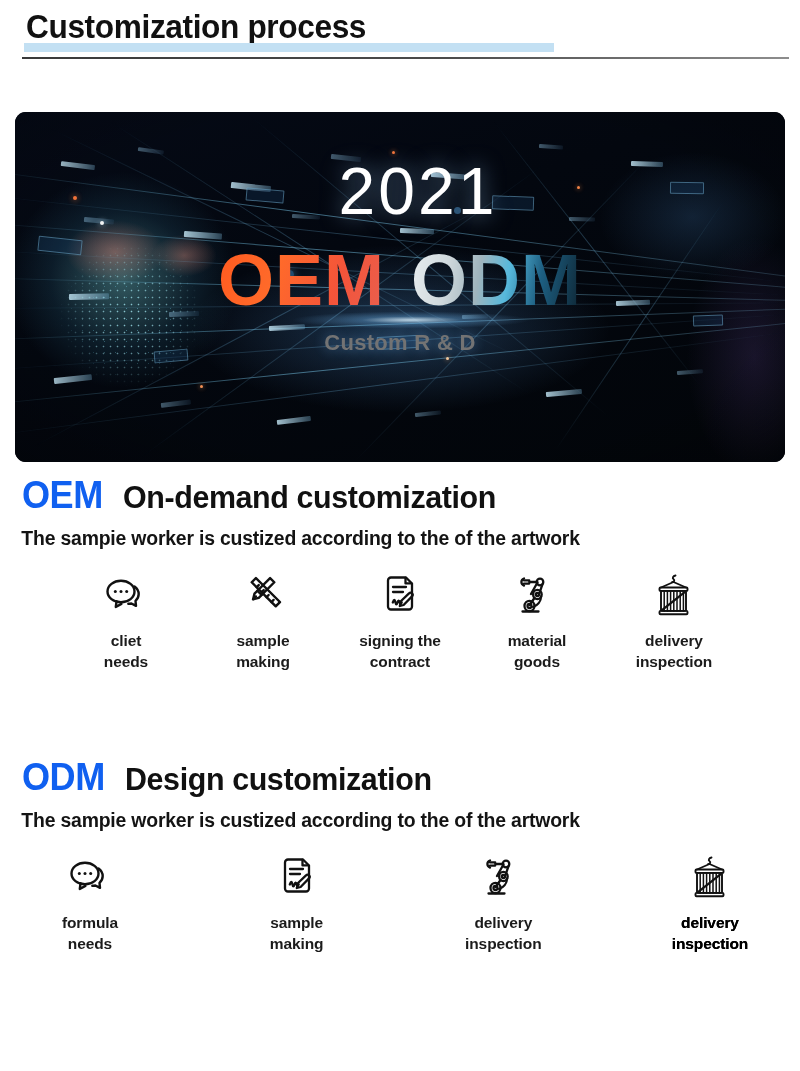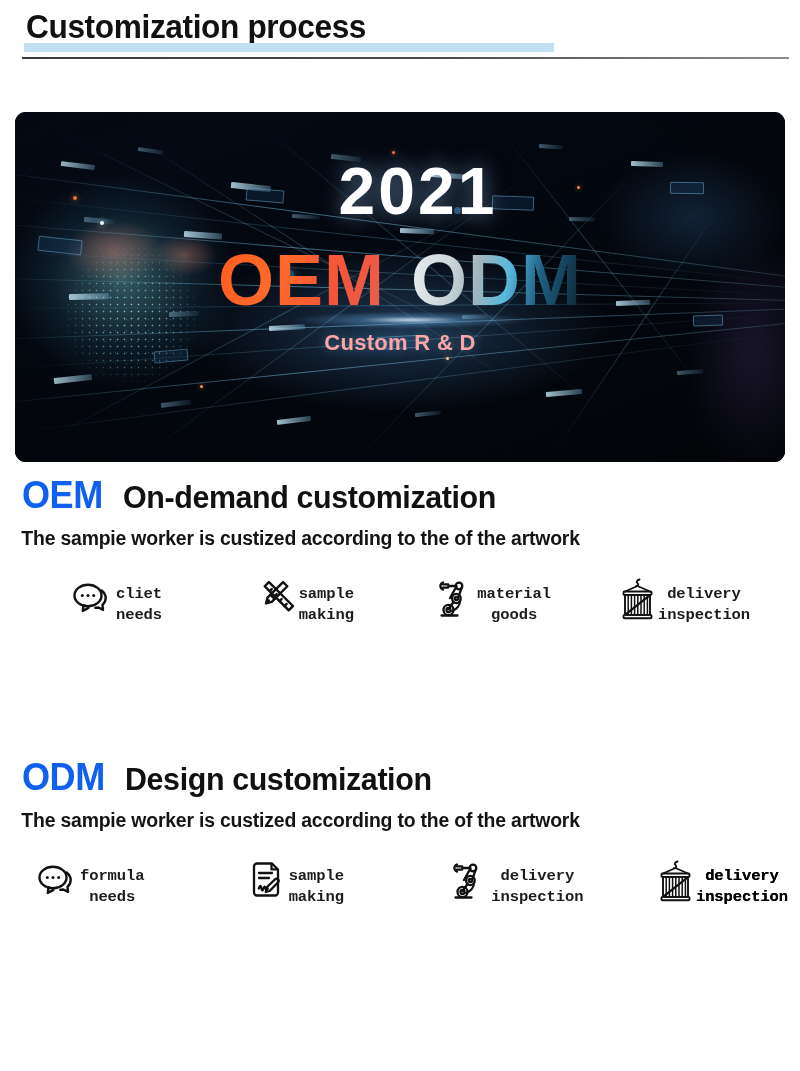--- a/index.html
+++ b/index.html
@@ -134,21 +134,21 @@
     position: absolute;
     inset: 0;
     display: flex;
     flex-direction: column;
     align-items: center;
   }
   .hero-year {
     margin-top: 44px;
     font-size: 66px;
     line-height: 70px;
-    font-weight: 700;
+    font-weight: 400;
     color: #ffffff;
     letter-spacing: 3px;
     text-shadow: 0 0 22px rgba(160,210,255,0.55);
     margin-left: 36px;
   }
   .hero-brandrow {
     margin-top: 18px;
     display: flex;
     align-items: baseline;
     gap: 26px;
@@ -170,21 +170,21 @@
     letter-spacing: 1px;
     background: linear-gradient(100deg, #e9eef0 0%, #cfd8dc 22%, #9fb4bd 40%, #57b9dc 56%, #1d5f82 74%, #0d2330 100%);
     -webkit-background-clip: text;
             background-clip: text;
     color: transparent;
   }
   .hero-sub {
     margin-top: 14px;
     font-size: 22px;
     font-weight: 700;
-    color: #fca5a5;
+    color: #737373;
     letter-spacing: 0.3px;
     text-shadow: 0 0 12px rgba(120,190,255,0.45);
   }
 
   
   .section { position: absolute; left: 0; width: 800px; }
   .sec-head {
     display: flex;
     align-items: baseline;
     gap: 16px;
@@ -221,24 +221,23 @@
   .steps {
     display: flex;
     justify-content: space-between;
     align-items: flex-start;
     padding: 0 70px;
     margin-top: 22px;
   }
   .steps.six { padding: 0 36px; }
   .step {
     display: flex;
-    flex-direction: row;
+    flex-direction: column;
     align-items: center;
     width: 112px;
-    font-family: Liberation Mono, monospace;
   }
   .steps.six .step { width: 108px; }
   .step-icon {
     width: 46px;
     height: 46px;
     display: flex;
     align-items: center;
     justify-content: center;
   }
   .step-icon svg { display: block; }
@@ -384,20 +383,35 @@
               <path d="M22 11h3M22 18h3M22 25h3M22 32h3"></path>
             </g>
           </svg>
         </div>
         <div class="step-label">
           <div>sample</div>
           <div>making</div>
         </div>
       </div>
 
+      <div class="step">
+        <div class="step-icon">
+          <svg width="40" height="42" viewBox="0 0 40 42" fill="none" stroke="#111" stroke-width="2.3" stroke-linecap="round" stroke-linejoin="round">
+            <path d="M8 6.5a3 3 0 0 1 3-3h15l6 6v23a3 3 0 0 1-3 3H11a3 3 0 0 1-3-3z"></path>
+            <path d="M25.5 3.8v5.6h5.8"></path>
+            <path d="M13 13h13M13 18h10"></path>
+            <path d="M12.8 28.5c1.2-3.4 2-3.2 2.6-.2.5 2.7 1.3 2.9 2.1.1.7-2.5 1.5-2.4 2.2.3.5 2 1.3 1.9 2-.3"></path>
+            <path d="M20.5 27.5 29 19.4a2.1 2.1 0 0 1 3 3L23.6 31l-3.8 1 1-3.6z"></path>
+          </svg>
+        </div>
+        <div class="step-label">
+          <div>signing the</div>
+          <div>contract</div>
+        </div>
+      </div>
 
       <div class="step">
         <div class="step-icon">
           <svg width="42" height="42" viewBox="0 0 42 42" fill="none" stroke="#111" stroke-width="2.3" stroke-linecap="round" stroke-linejoin="round">
             <path d="M8 4.5c-1.7.6-2.6 2-2.6 3.6S6.3 11 8 11.6"></path>
             <path d="M8 6.4h5.2M8 9.6h5.2"></path>
             <path d="M13.2 8h7.4"></path>
             <circle cx="24" cy="8" r="3.3"></circle>
             <path d="M26.4 10.4 23 20.5"></path>
             <path d="M21.6 8.3 15 20"></path>

